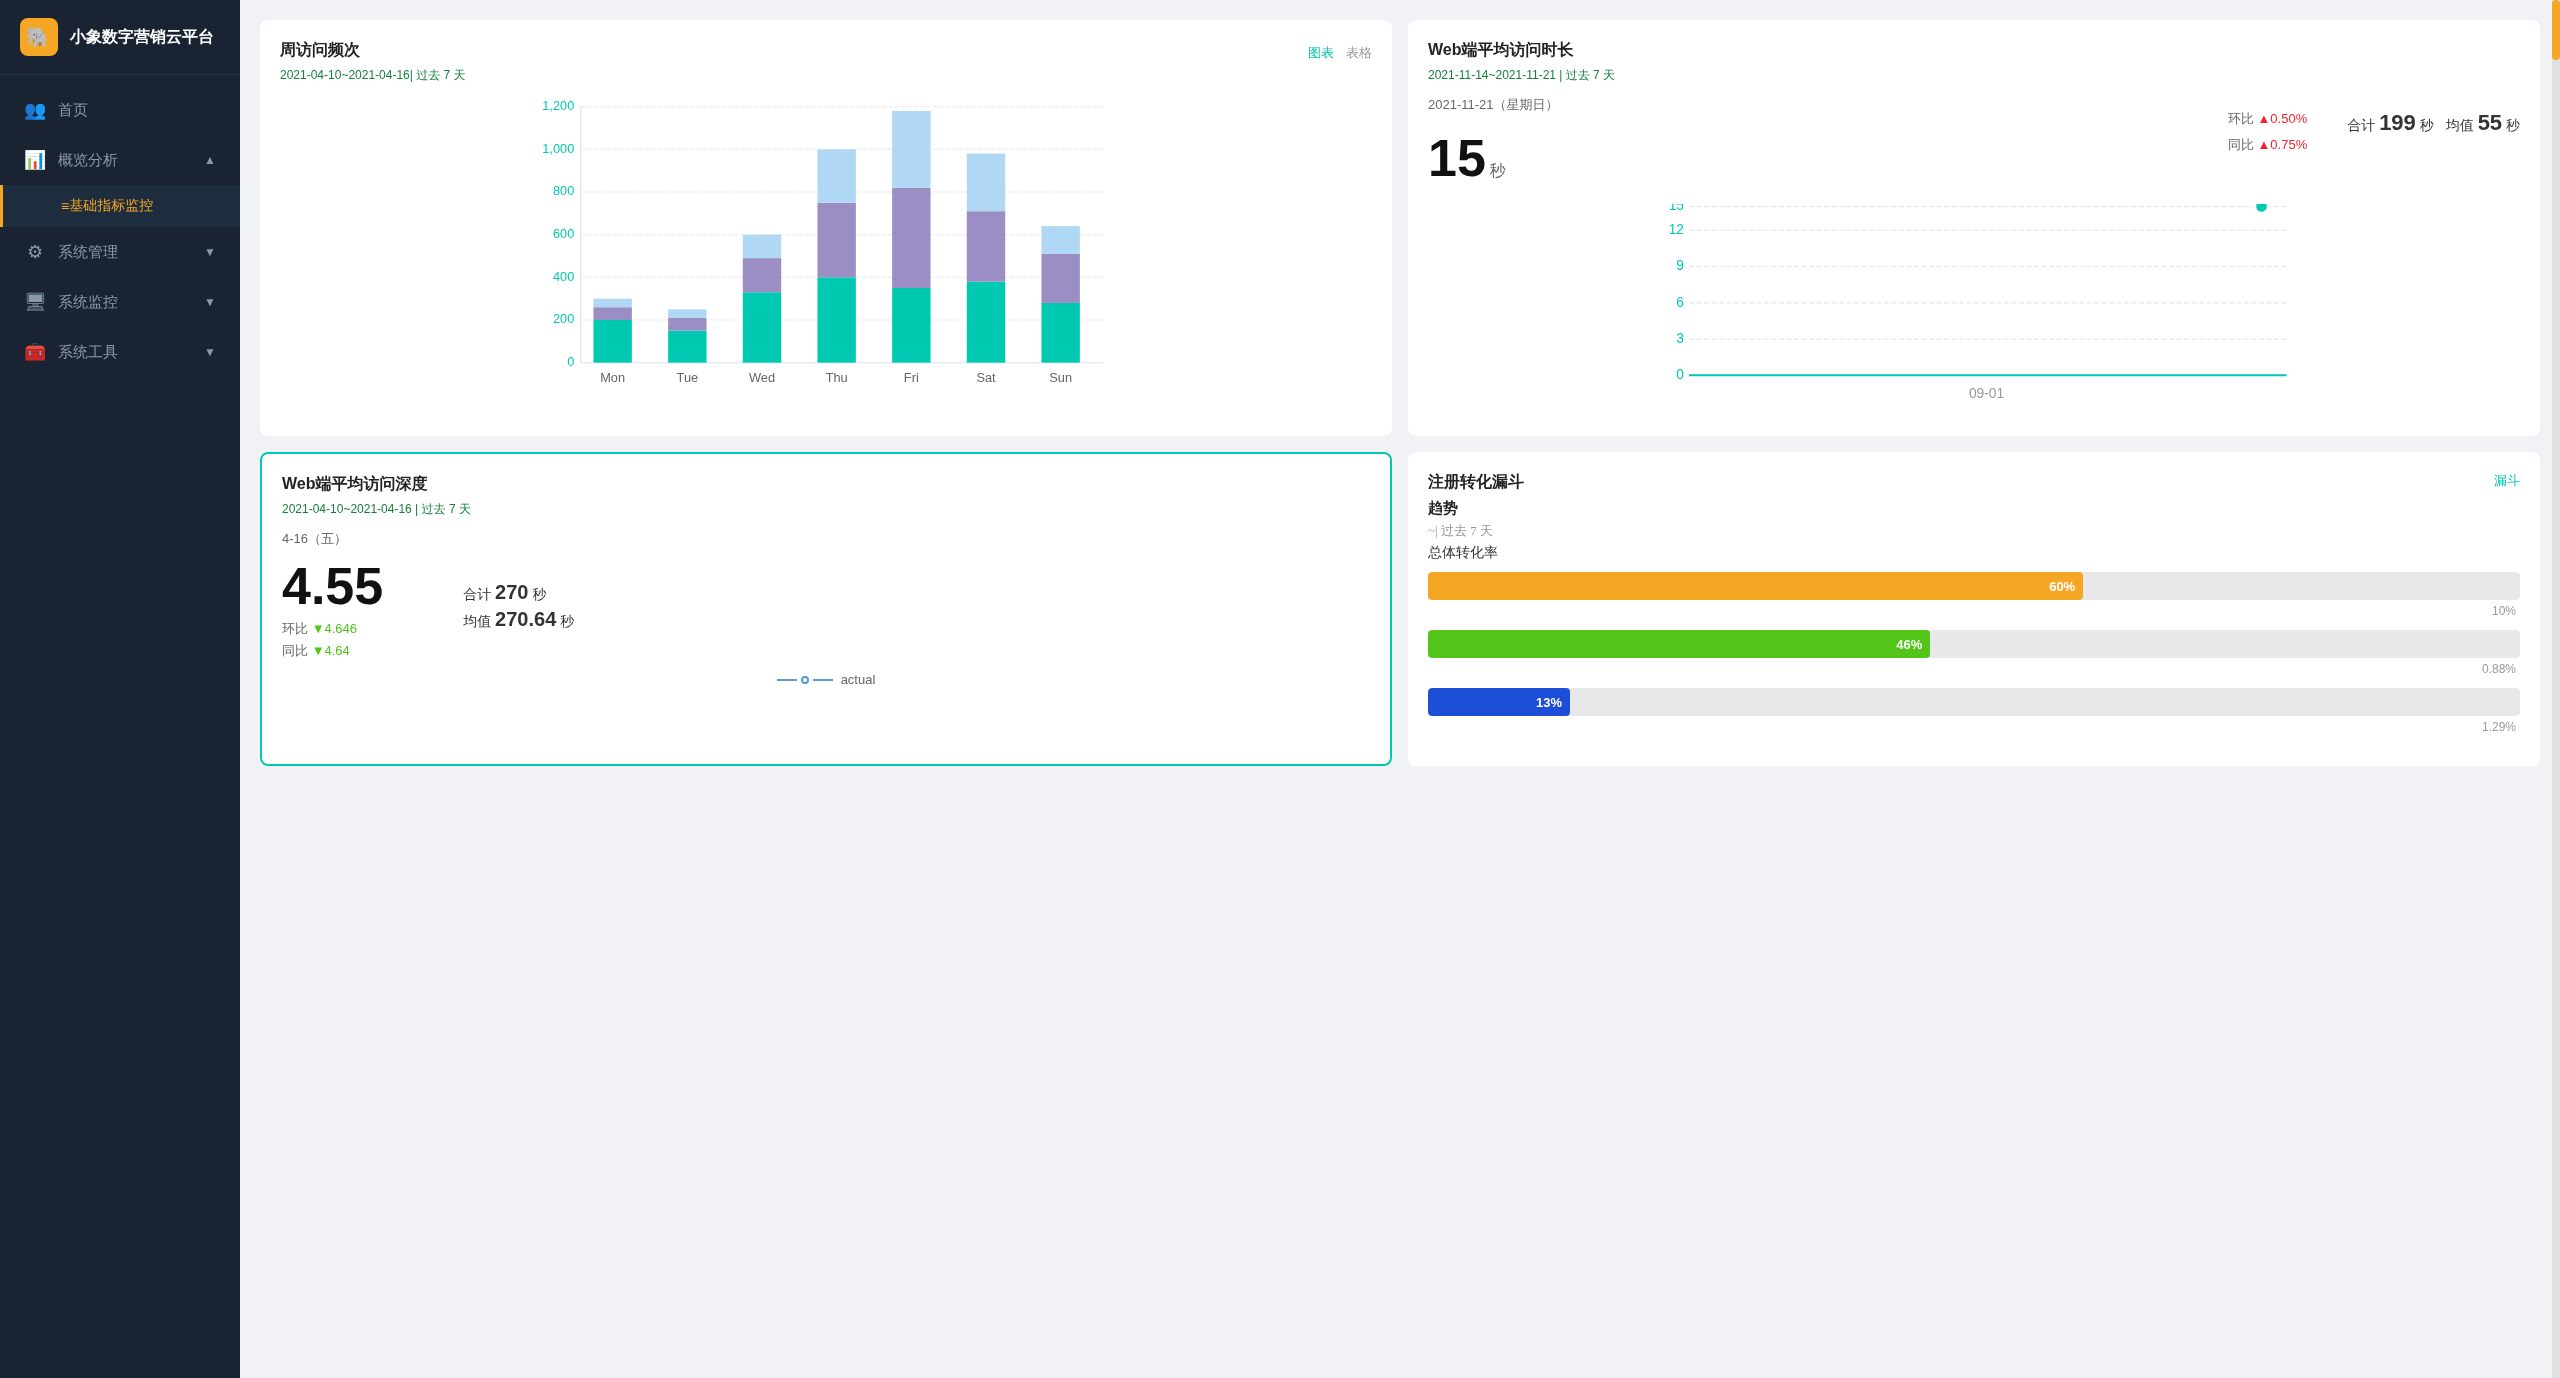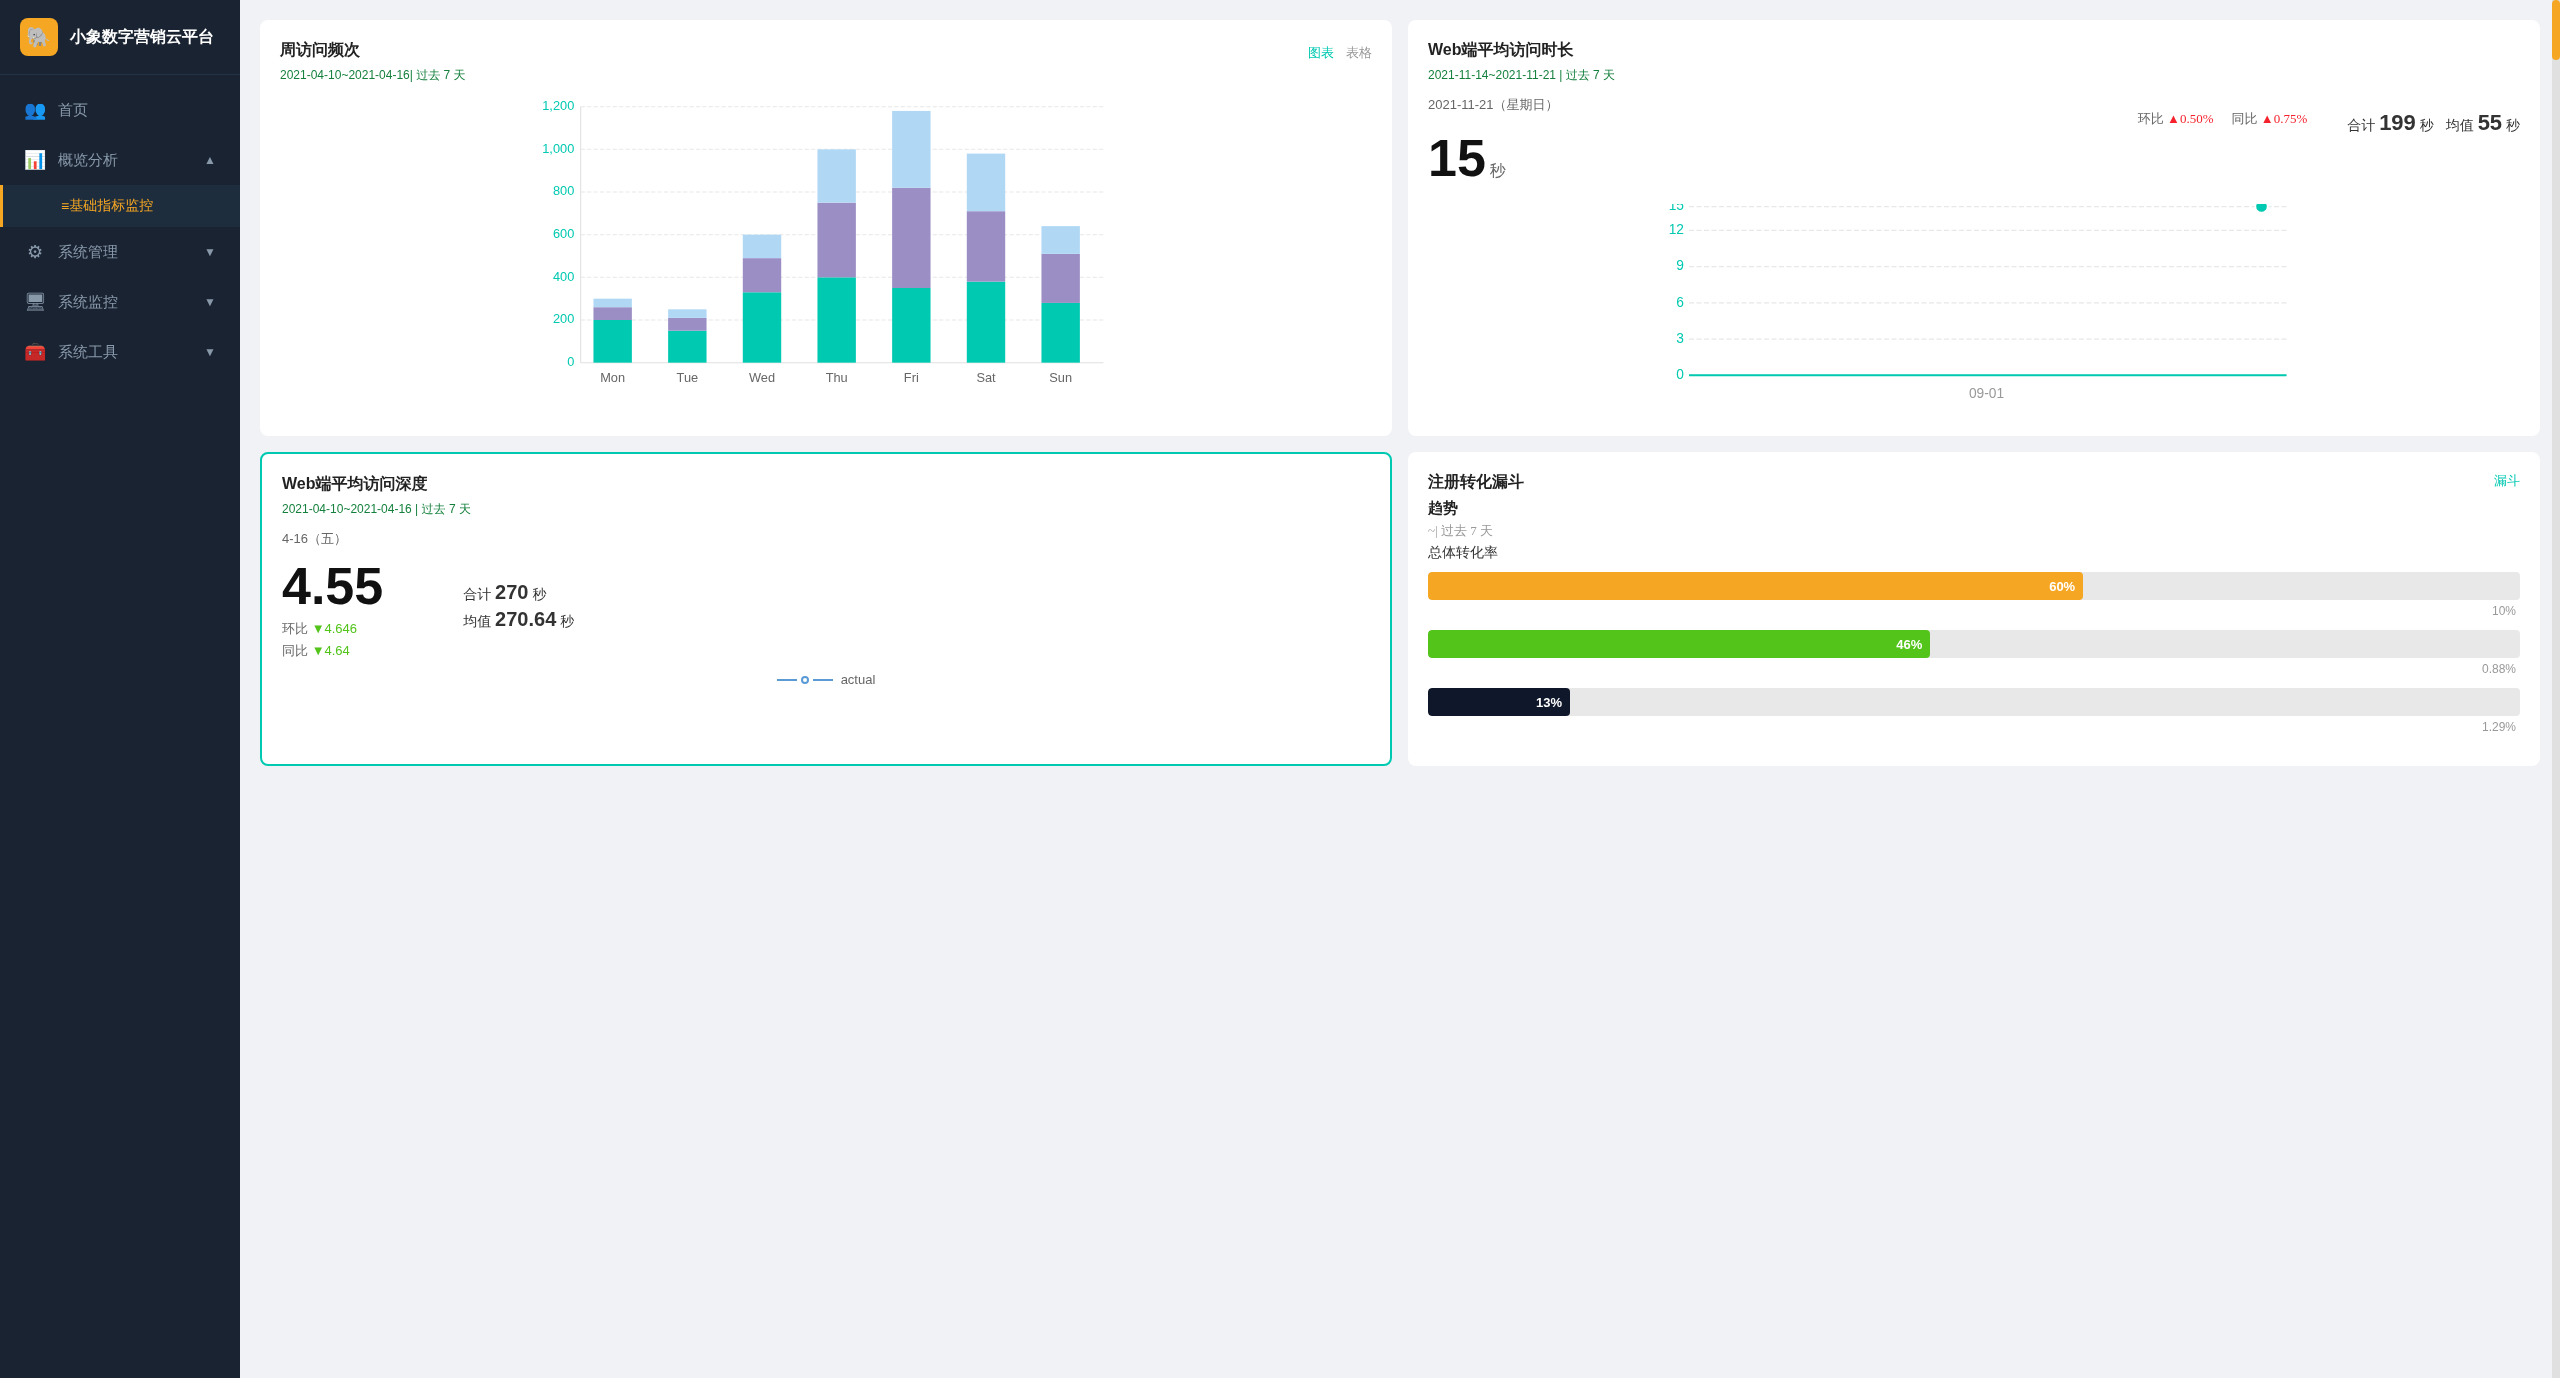--- a/index.html
+++ b/index.html
@@ -125,21 +125,21 @@
     }
     .web-time-big-num { font-size: 52px; font-weight: 700; color: #111; }
     .web-time-unit { font-size: 16px; color: #666; }
     .web-time-stats {
       display: flex;
       gap: 40px;
       position: absolute;
       top: 90px;
       right: 20px;
     }
-    .web-time-stat-group { display: flex; flex-direction: row; gap: 18px; font-family: Liberation Serif, serif; }
+    .web-time-stat-group { display: flex; flex-direction: column; gap: 8px; }
     .web-time-stat { font-size: 13px; color: #666; }
     .web-time-stat span.up { color: #f5222d; }
     .web-time-stat-total { font-size: 14px; color: #333; }
     .web-time-stat-total strong { font-size: 22px; font-weight: 700; }
 
     
     .line-chart-svg { width: 100%; height: 200px; }
 
     
     .depth-big { font-size: 52px; font-weight: 700; color: #111; margin-bottom: 4px; }
@@ -431,21 +431,21 @@
           <div class="bar-fill" style="width:46%;background:#52c41a;">
             <span>46%</span>
           </div>
         </div>
         <div class="bar-pct-below">0.88%</div>
       </div>
 
 
       <div class="bar-row">
         <div class="bar-track">
-          <div class="bar-fill" style="width:13%;background:#0f172a;">
+          <div class="bar-fill" style="width:13%;background:#1d4ed8;">
             <span>13%</span>
           </div>
         </div>
         <div class="bar-pct-below">1.29%</div>
       </div>
     </div>
 
   </div>
 </div>
 

